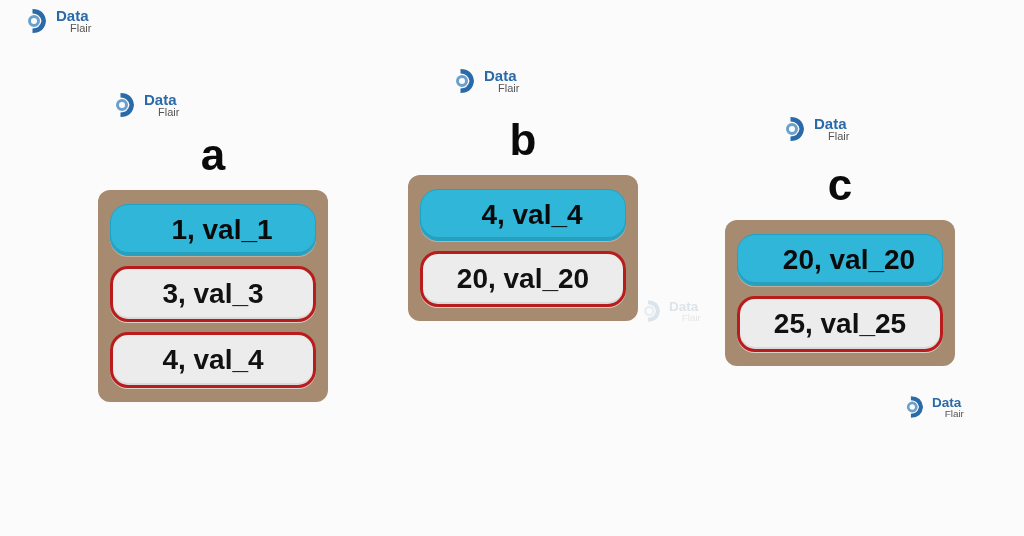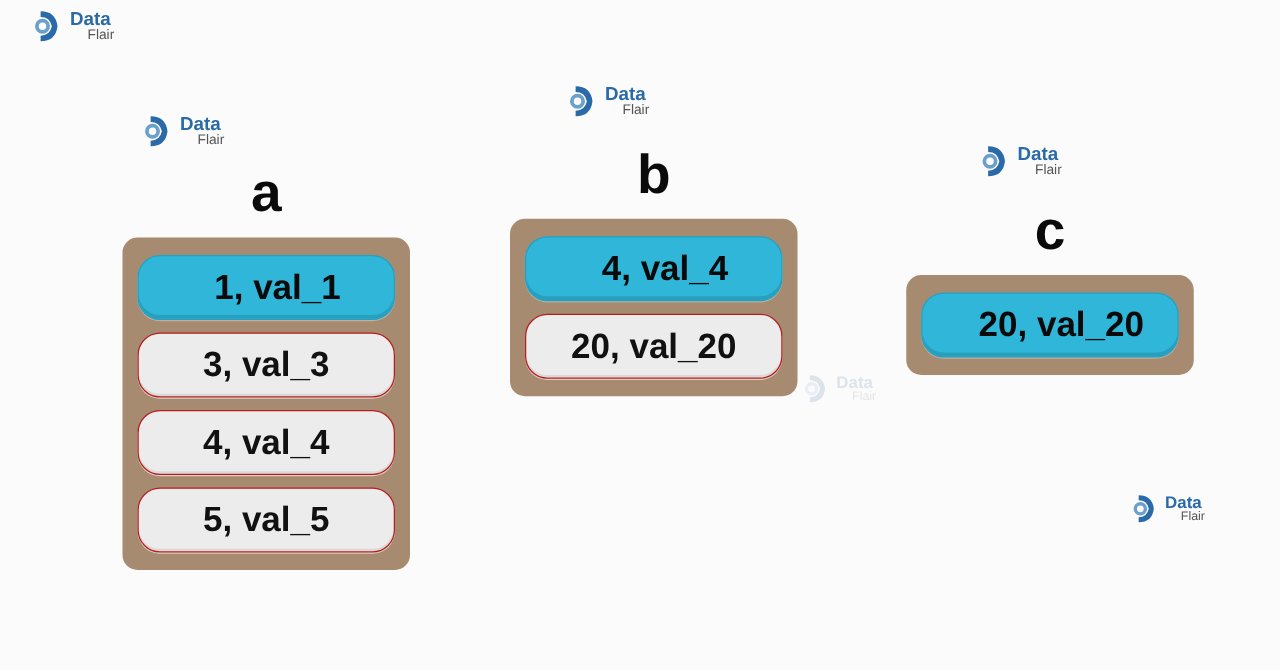--- a/index.html
+++ b/index.html
@@ -61,21 +61,21 @@
     gap: 10px;
   }
   .pill {
     background: #ececec;
     border-radius: 18px;
     padding: 9px 10px;
     text-align: center;
     font-size: 28px;
     font-weight: bold;
     color: #111;
-    border: 1px solid #b91c1c;
+    border: 3px solid #b91c1c;
     box-shadow: inset 0 -2px 0 rgba(0,0,0,0.08), 0 1px 0 rgba(255,255,255,0.6);
     min-width: 185px;
   }
   .pill.hl {
     background: #2fb6d9;
     border: 1px solid #1fa2c5;
     color: #0a0a0a;
     box-shadow: inset 0 -3px 0 rgba(0,0,0,0.12), 0 1px 0 rgba(255,255,255,0.3);
     padding-left: 28px;
   }
@@ -172,30 +172,30 @@
     <span class="logo-flair">Flair</span>
   </span>
 </div>
 
 <div class="column col-a">
   <div class="col-title">a</div>
   <div class="box">
     <div class="pill hl">1, val_1</div>
     <div class="pill">3, val_3</div>
     <div class="pill">4, val_4</div>
-    <div class="pill">5, val_5</div>
   </div>
 </div>
 
 <div class="column col-b">
   <div class="col-title">b</div>
   <div class="box">
     <div class="pill hl">4, val_4</div>
     <div class="pill">20, val_20</div>
   </div>
 </div>
 
 <div class="column col-c">
   <div class="col-title">c</div>
   <div class="box">
     <div class="pill hl">20, val_20</div>
+    <div class="pill">25, val_25</div>
   </div>
 </div>
 
 </body></html>

